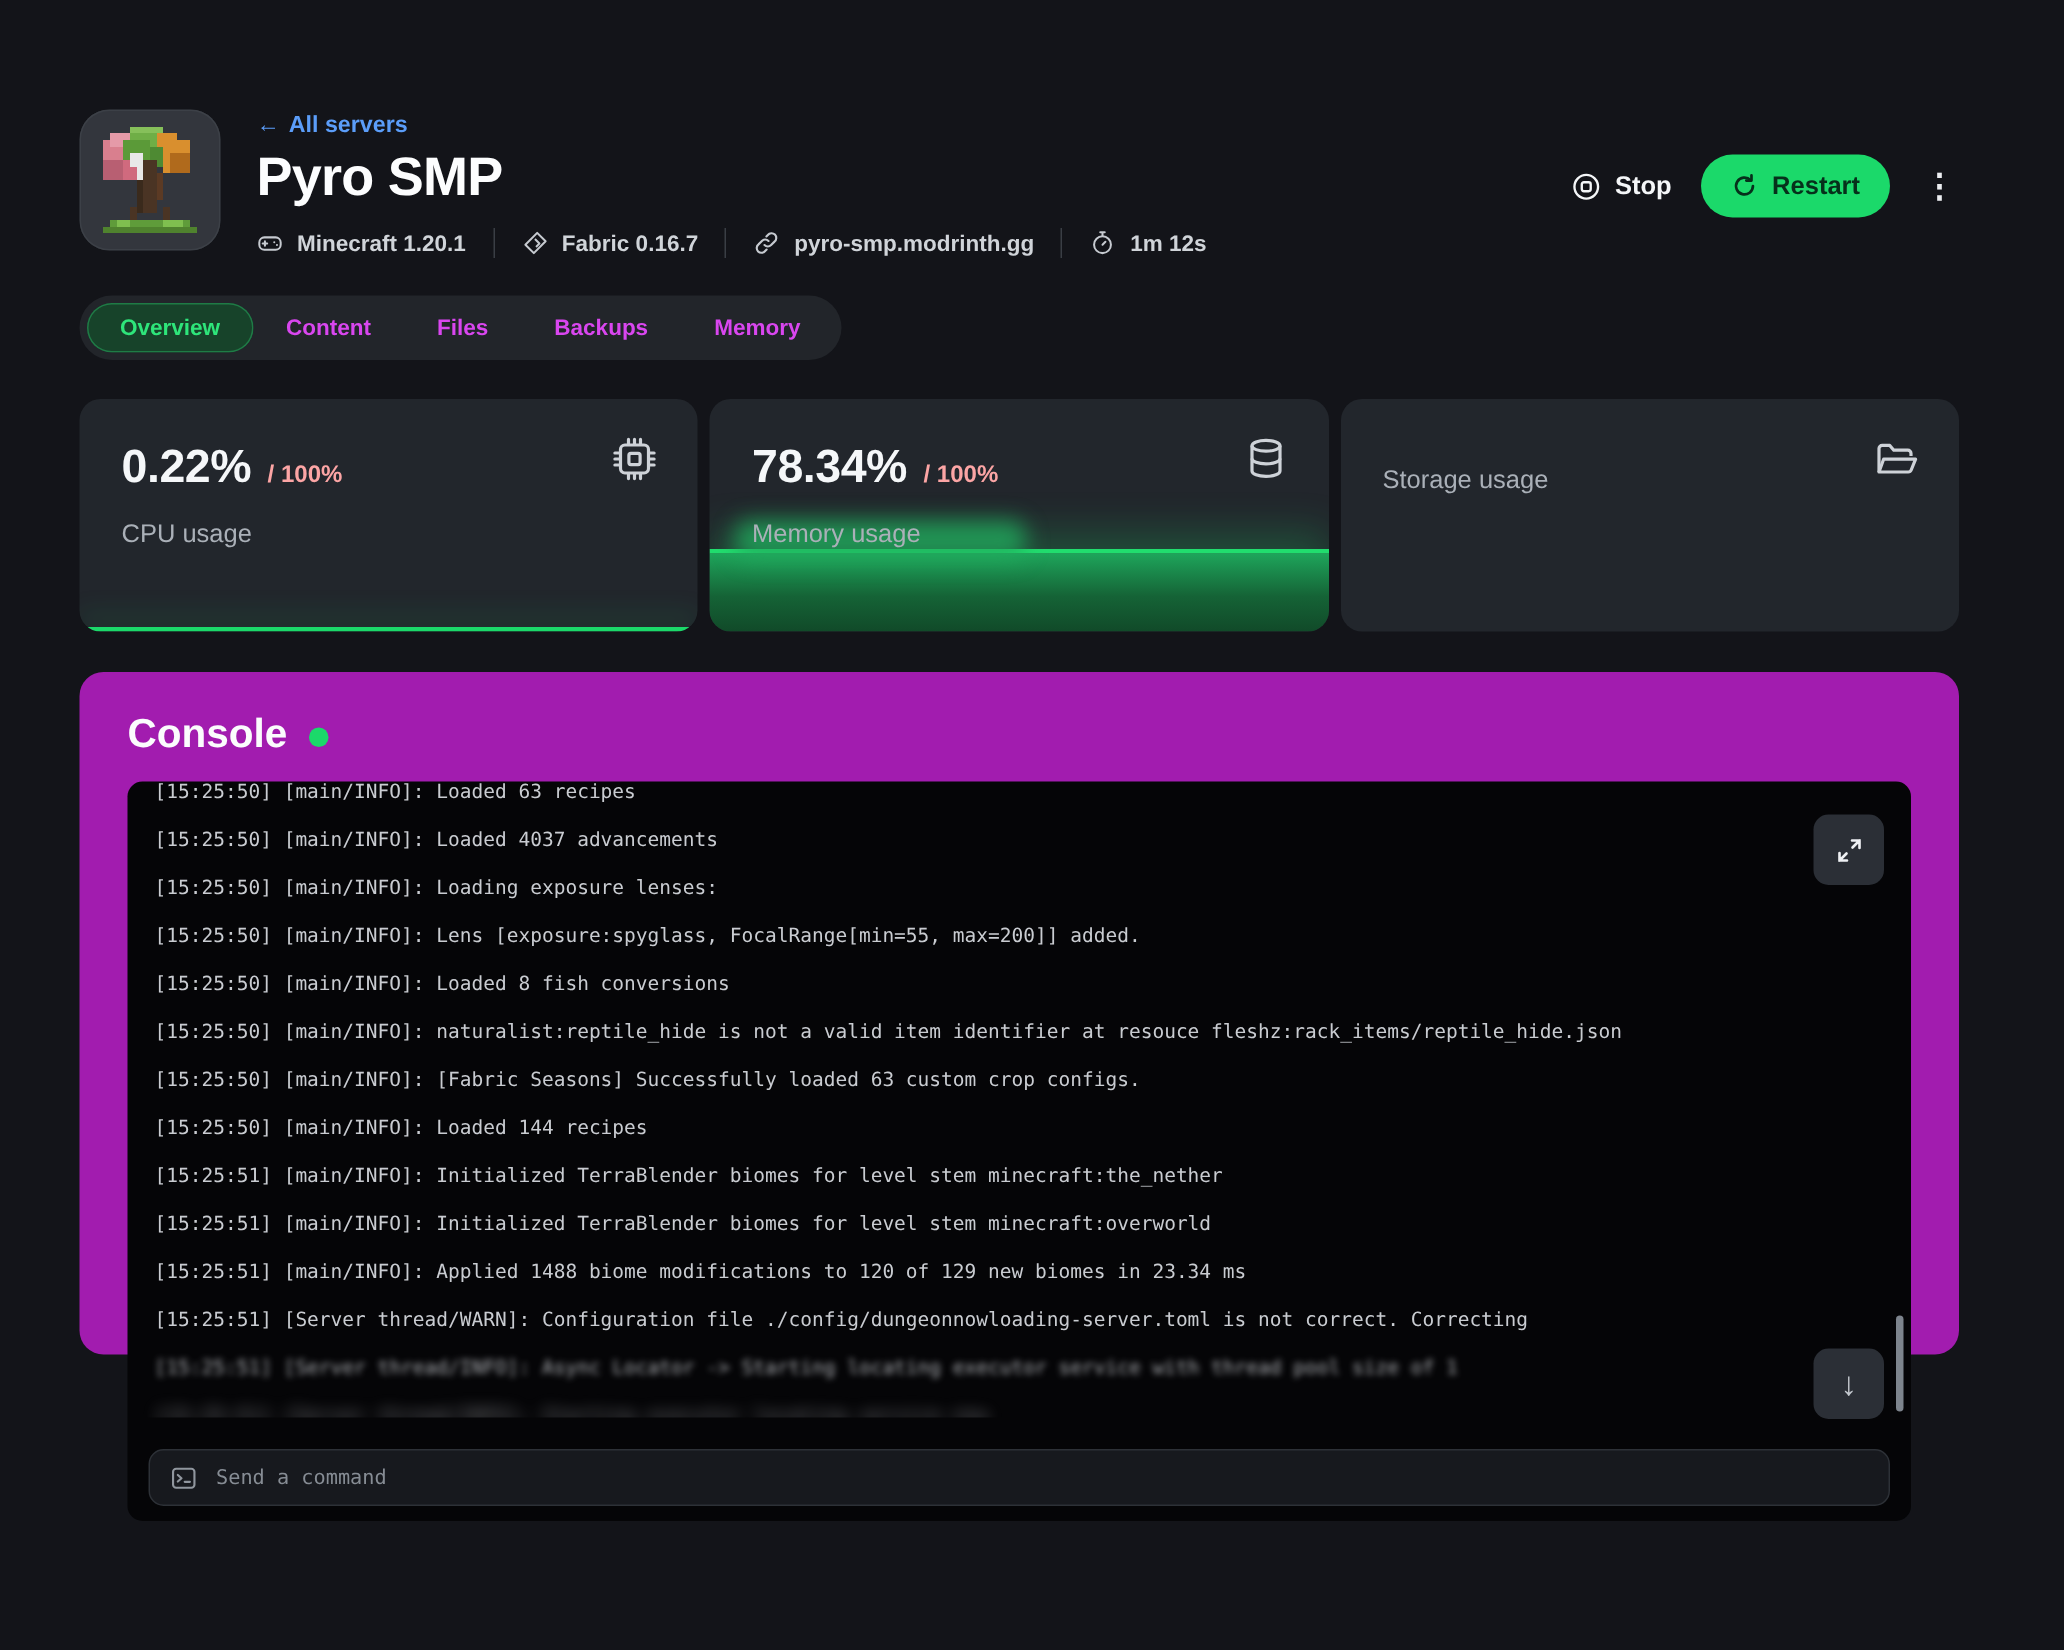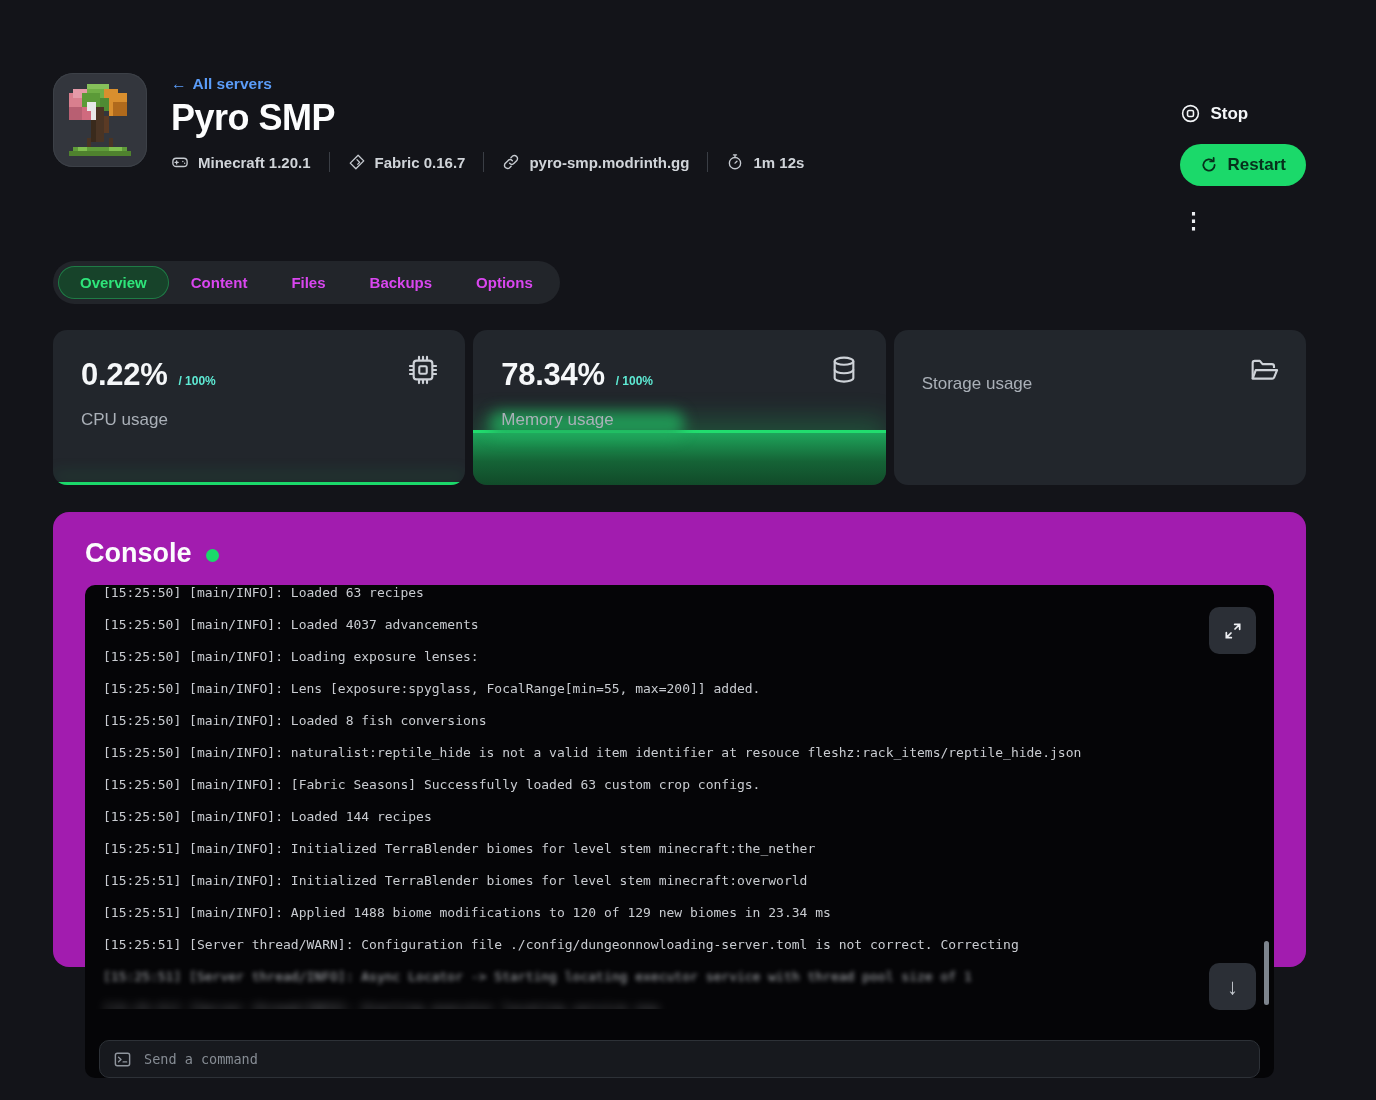--- a/index.html
+++ b/index.html
@@ -24,21 +24,21 @@
   .back-link {
     color:#5b9df9; font-size:15.5px; font-weight:600; text-decoration:none;
     display:inline-flex; gap:6px; align-items:center; margin-top:2px;
   }
   .page-title { font-size:36px; font-weight:800; color:#fcfdfe; letter-spacing:-0.5px; margin-top:4px; }
   .meta-row { display:flex; align-items:center; margin-top:13px; }
   .meta-item { display:flex; align-items:center; gap:9px; font-size:15px; font-weight:600; color:#d0d4d9; }
   .meta-item svg { width:18px; height:18px; color:#c6cad0; }
   .meta-sep { width:1px; height:20px; background:#3a3e45; margin:0 18px; }
 
-  .header-actions { margin-left:auto; display:flex; align-items:flex-start; gap:20px; margin-top:30px; align-self:flex-start;flex-direction:column; }
+  .header-actions { margin-left:auto; display:flex; align-items:center; gap:20px; margin-top:30px; align-self:flex-start; }
   .stop-btn {
     display:flex; align-items:center; gap:9px; background:transparent; border:none;
     color:#f4f6f8; font-size:17px; font-weight:800; cursor:pointer; font-family:inherit;
   }
   .stop-btn svg { width:21px; height:21px; }
   .restart-btn {
     display:flex; align-items:center; gap:9px; background:#1bd96a; border:none;
     color:#06301b; font-size:17px; font-weight:800; cursor:pointer; font-family:inherit;
     height:42px; padding:0 20px; border-radius:999px;
   }
@@ -55,21 +55,21 @@
   }
 
   
   .stats-row { margin-top:26px; display:grid; grid-template-columns:1fr 1fr 1fr; gap:8px; }
   .stat-card {
     position:relative; height:155px; background:#22262c; border-radius:14px;
     padding:27px 28px; overflow:hidden;
   }
   .stat-value-row { display:flex; align-items:baseline; gap:11px; position:relative; z-index:2; }
   .stat-value { font-size:31px; font-weight:800; color:#f5f7f9; letter-spacing:-0.3px; }
-  .stat-limit { font-size:12px; font-weight:600; color:#5eead4; }
+  .stat-limit { font-size:16px; font-weight:600; color:#fca5a5; }
   .stat-label { margin-top:17px; font-size:17px; color:#aab0b8; position:relative; z-index:2; }
   .stat-icon { position:absolute; top:24px; right:26px; width:32px; height:32px; color:#ced2d8; z-index:2; }
   .stat-icon svg { width:100%; height:100%; }
 
   .cpu-line {
     position:absolute; left:0; right:0; bottom:0; height:3px; background:#1bd96a;
     box-shadow:0 -7px 16px rgba(27,217,106,.35); z-index:1;
   }
   .mem-fill {
     position:absolute; left:0; right:0; bottom:0; height:55px; z-index:1;
@@ -109,21 +109,21 @@
     color:#eef0f3;
   }
   .expand-btn { top:22px; right:18px; }
   .expand-btn svg { width:20px; height:20px; }
   .down-btn { bottom:68px; right:18px; color:#c3c8ce; font-size:22px; }
   .scroll-thumb {
     position:absolute; right:5px; bottom:73px; width:5px; height:64px;
     background:#7d848d; border-radius:3px; cursor:grab;
   }
   .command-wrap {
-    position:absolute; left:14px; right:14px; bottom:0; height:38px;
+    position:absolute; left:14px; right:14px; bottom:10px; height:38px;
     background:#17191e; border:1px solid #2d3137; border-radius:10px;
     display:flex; align-items:center; gap:12px; padding:0 13px;
   }
   .command-wrap svg { width:19px; height:19px; color:#90969e; flex:0 0 auto; }
   .command-input {
     flex:1; background:transparent; border:none; outline:none;
     font-family:"DejaVu Sans Mono", monospace; font-size:13.5px; color:#c9ccd1;
   }
   .command-input::placeholder { color:#868c94; }
 </style>
@@ -227,21 +227,21 @@
       <div class="kebab">⋮</div>
     </div>
   </div>
 
   
   <div class="tabbar">
     <div class="tab active">Overview</div>
     <div class="tab">Content</div>
     <div class="tab">Files</div>
     <div class="tab">Backups</div>
-    <div class="tab">Options</div>
+    <div class="tab">Memory</div>
   </div>
 
   
   <div class="stats-row">
 
     <div class="stat-card">
       <div class="stat-value-row">
         <span class="stat-value">0.22%</span>
         <span class="stat-limit">/ 100%</span>
       </div>

